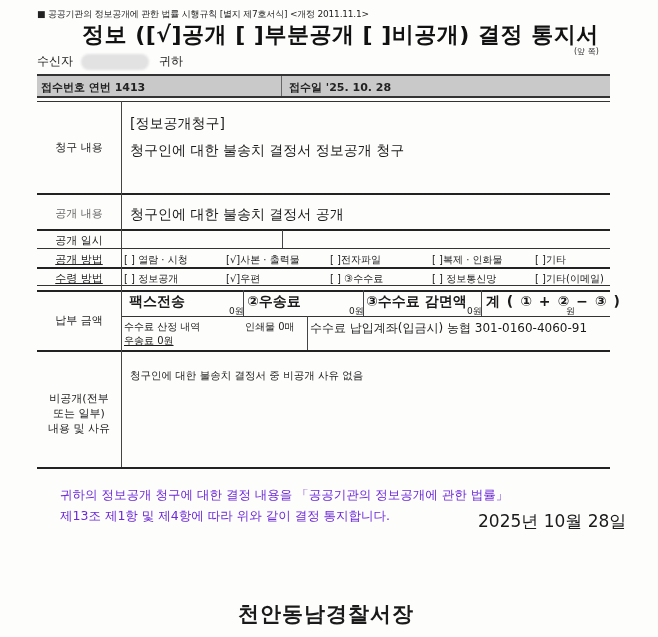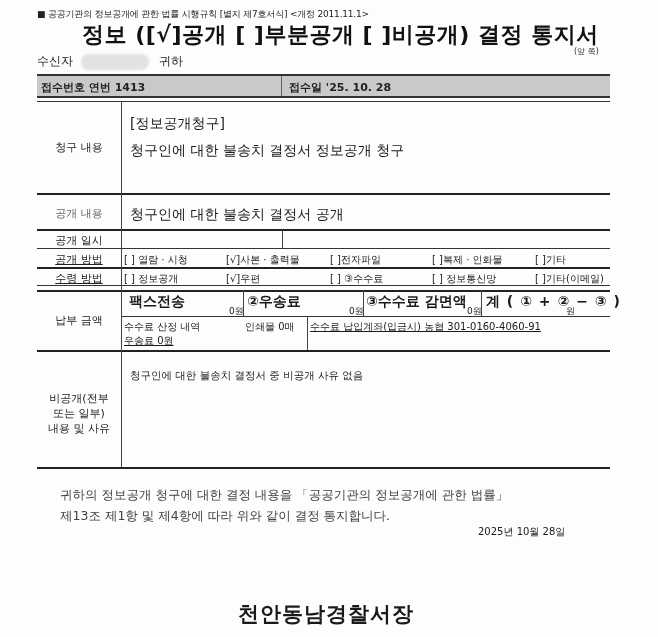--- a/index.html
+++ b/index.html
@@ -20,22 +20,22 @@
   .shaded-row .cell { position:absolute; top:4px; font-size:11px; font-weight:bold; color:#222; }
   .shaded-row .divider { position:absolute; left:244px; top:0; bottom:0; width:1px; background:#666; }
 
   .hline { position:absolute; left:37px; width:573px; height:0; border-top:1.5px solid #333; }
   .hline.thick { border-top:2px solid #222; }
   .vline { position:absolute; width:0; border-left:1px solid #444; }
   .label { position:absolute; font-size:11px; color:#222; text-align:center; }
   .content { position:absolute; font-size:14px; color:#1a1a1a; white-space:nowrap; }
   .small { font-size:9px; }
   .opt { position:absolute; font-size:10px; white-space:nowrap; color:#222; }
-  .body-text { position:absolute; left:60px; font-size:12.5px; white-space:nowrap; color:#404040; }
-  .date { position:absolute; left:478px; top:525px; font-size:10px; }
+  .body-text { position:absolute; left:60px; font-size:12.5px; white-space:nowrap; color:#6d28d9; }
+  .date { position:absolute; left:478px; top:510px; font-size:17px; }
   .issuer { position:absolute; left:238px; top:600px; font-size:21px; font-weight:bold; letter-spacing:1px; }
 </style>
 </head>
 <body>
 
 <div class="abs header-note">■ 공공기관의 정보공개에 관한 법률 시행규칙 [별지 제7호서식] &lt;개정 2011.11.1&gt;</div>
 <div class="abs title">정보 ([√]공개 [ ]부분공개 [ ]비공개) 결정 통지서</div>
 <div class="abs side-note">(앞 쪽)</div>
 
 <div class="abs recipient">
@@ -97,21 +97,21 @@
 <div class="content" style="left:247px; top:293px; font-weight:bold;">②우송료</div>
 <div class="content small" style="left:349px; top:305px;">0원</div>
 <div class="content" style="left:366px; top:293px; font-weight:bold;">③수수료 감면액</div>
 <div class="content small" style="left:467px; top:305px;">0원</div>
 <div class="content" style="left:486px; top:293px; font-weight:bold; letter-spacing:1px;">계 ( ① + ② − ③ )</div>
 <div class="content small" style="left:566px; top:305px;">원</div>
 
 <div class="content" style="left:124px; top:320px; font-size:10px;">수수료 산정 내역</div>
 <div class="content" style="left:124px; top:334px; font-size:10px; text-decoration:underline;">우송료 0원</div>
 <div class="content" style="left:245px; top:320px; font-size:10px;">인쇄물 0매</div>
-<div class="content" style="left:310px; top:320px; font-size:10px;text-decoration:underline;">수수료 납입계좌(입금시) 농협 301-0160-4060-91</div>
+<div class="content" style="left:310px; top:320px; font-size:12px;">수수료 납입계좌(입금시) 농협 301-0160-4060-91</div>
 
 <div class="label" style="left:37px; top:391px; width:84px; line-height:15px;">
   <div>비공개(전부</div>
   <div>또는 일부)</div>
   <div>내용 및 사유</div>
 </div>
 <div class="content" style="left:130px; top:369px; font-size:10.5px;">청구인에 대한 불송치 결정서 중 비공개 사유 없음</div>
 
 <div class="body-text" style="top:487px;">귀하의 정보공개 청구에 대한 결정 내용을 「공공기관의 정보공개에 관한 법률」</div>
 <div class="body-text" style="top:508px;">제13조 제1항 및 제4항에 따라 위와 같이 결정 통지합니다.</div>

